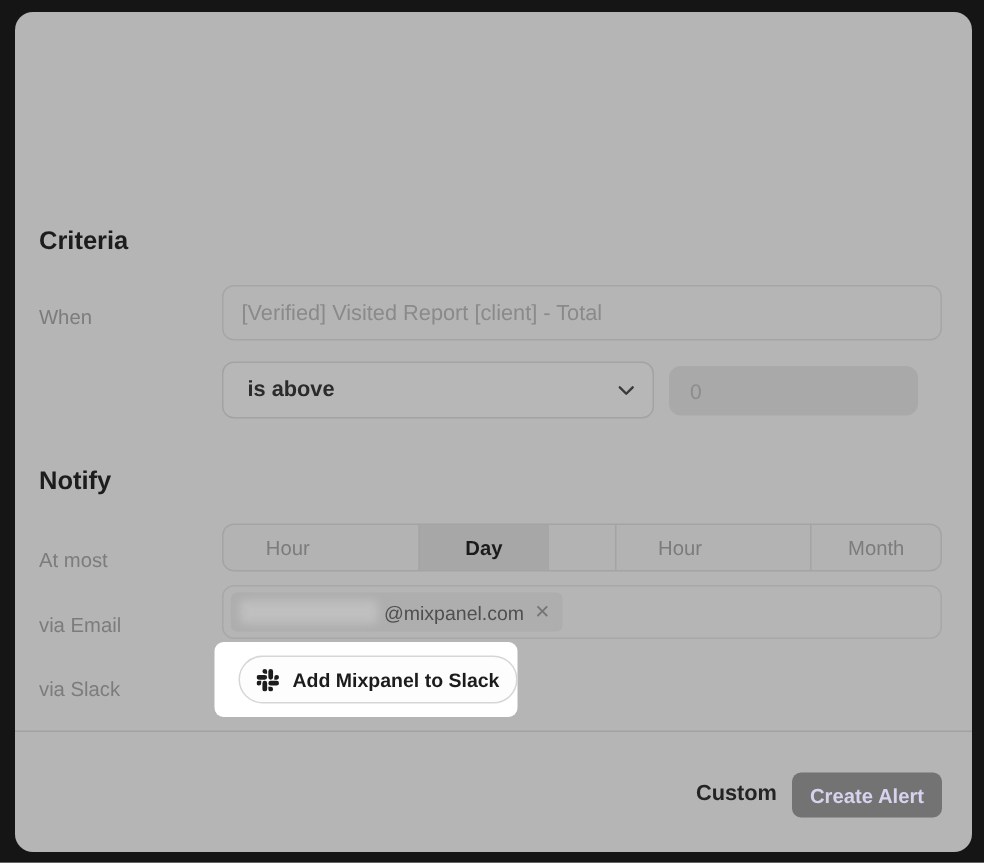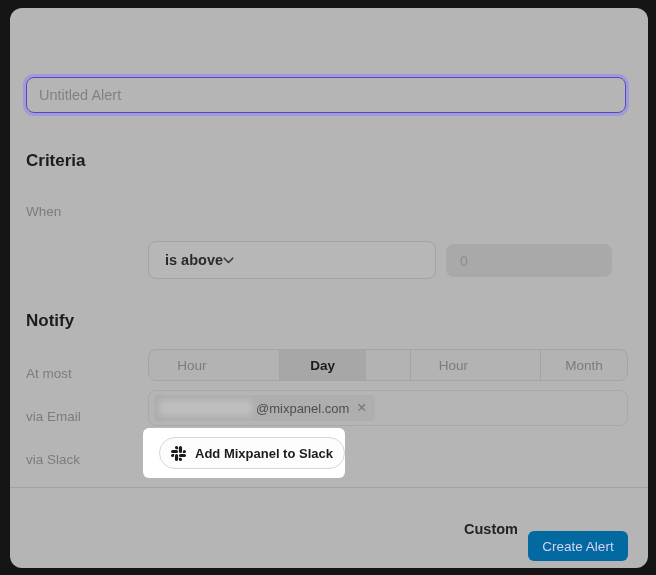--- a/index.html
+++ b/index.html
@@ -48,21 +48,21 @@
     position:absolute;left:138px;top:182px;width:480px;height:37px;
     background:transparent;border:1px solid #a6a6a6;border-radius:8px;
     padding:0 12px;font-size:14.5px;color:#8a8a8a;outline:none;
     font-family:inherit;
   }
   .metric-input::placeholder{color:#8a8a8a;opacity:1;}
 
   .operator-select{
     position:absolute;left:138px;top:233px;width:288px;height:38px;
     background:#b7b7b7;border:1px solid #a3a3a3;border-radius:8px;
-    display:flex;align-items:center;
+    display:flex;align-items:center;justify-content:space-between;
     padding:0 12px 0 16px;cursor:pointer;
   }
   .operator-select .op-text{font-size:14.5px;font-weight:600;color:#2b2b2b;}
 
   .threshold-input{
     position:absolute;left:436px;top:236px;width:166px;height:33px;
     background:#a9a9a9;border:none;border-radius:8px;
     padding:0 14px;font-size:14px;color:#8d8d8d;outline:none;
     font-family:inherit;
   }
@@ -114,37 +114,36 @@
   .footer-divider{
     position:absolute;left:0;top:479px;width:638px;height:1px;background:#a2a2a2;
   }
   .cancel-button{
     position:absolute;left:444px;top:506px;height:30px;padding:0 10px;
     background:transparent;border:none;font-size:14.5px;font-weight:600;
     color:#242424;cursor:pointer;font-family:inherit;
   }
   .create-button{
     position:absolute;left:518px;top:507px;width:100px;height:30px;
-    border:none;border-radius:6px;background:#0369a1;
-    font-size:13.5px;font-weight:400;color:#d6d3ee;cursor:pointer;
+    border:none;border-radius:6px;background:#737373;
+    font-size:13.5px;font-weight:700;color:#d6d3ee;cursor:pointer;
     font-family:inherit;
-    margin-top:16px;
   }
 </style>
 </head>
 <body>
 
 <div class="modal">
 
 
-  <input class="name-input" type="text" placeholder="Untitled Alert" style="">
 
   <h2 class="section-heading heading-criteria">Criteria</h2>
 
   <span class="row-label label-when">When</span>
+  <input class="metric-input" type="text" placeholder="[Verified] Visited Report [client] - Total" style="">
 
   <div class="operator-select">
     <span class="op-text">is above</span>
     <span style="display:flex;">
       <svg width="11" height="7" viewBox="0 0 11 7">
           <path d="M1.2 1.2l4.3 4.3 4.3-4.3" stroke="#3a3a3a" stroke-width="1.6" fill="none" stroke-linecap="round" stroke-linejoin="round"></path>
         </svg>
     </span>
   </div>
 

